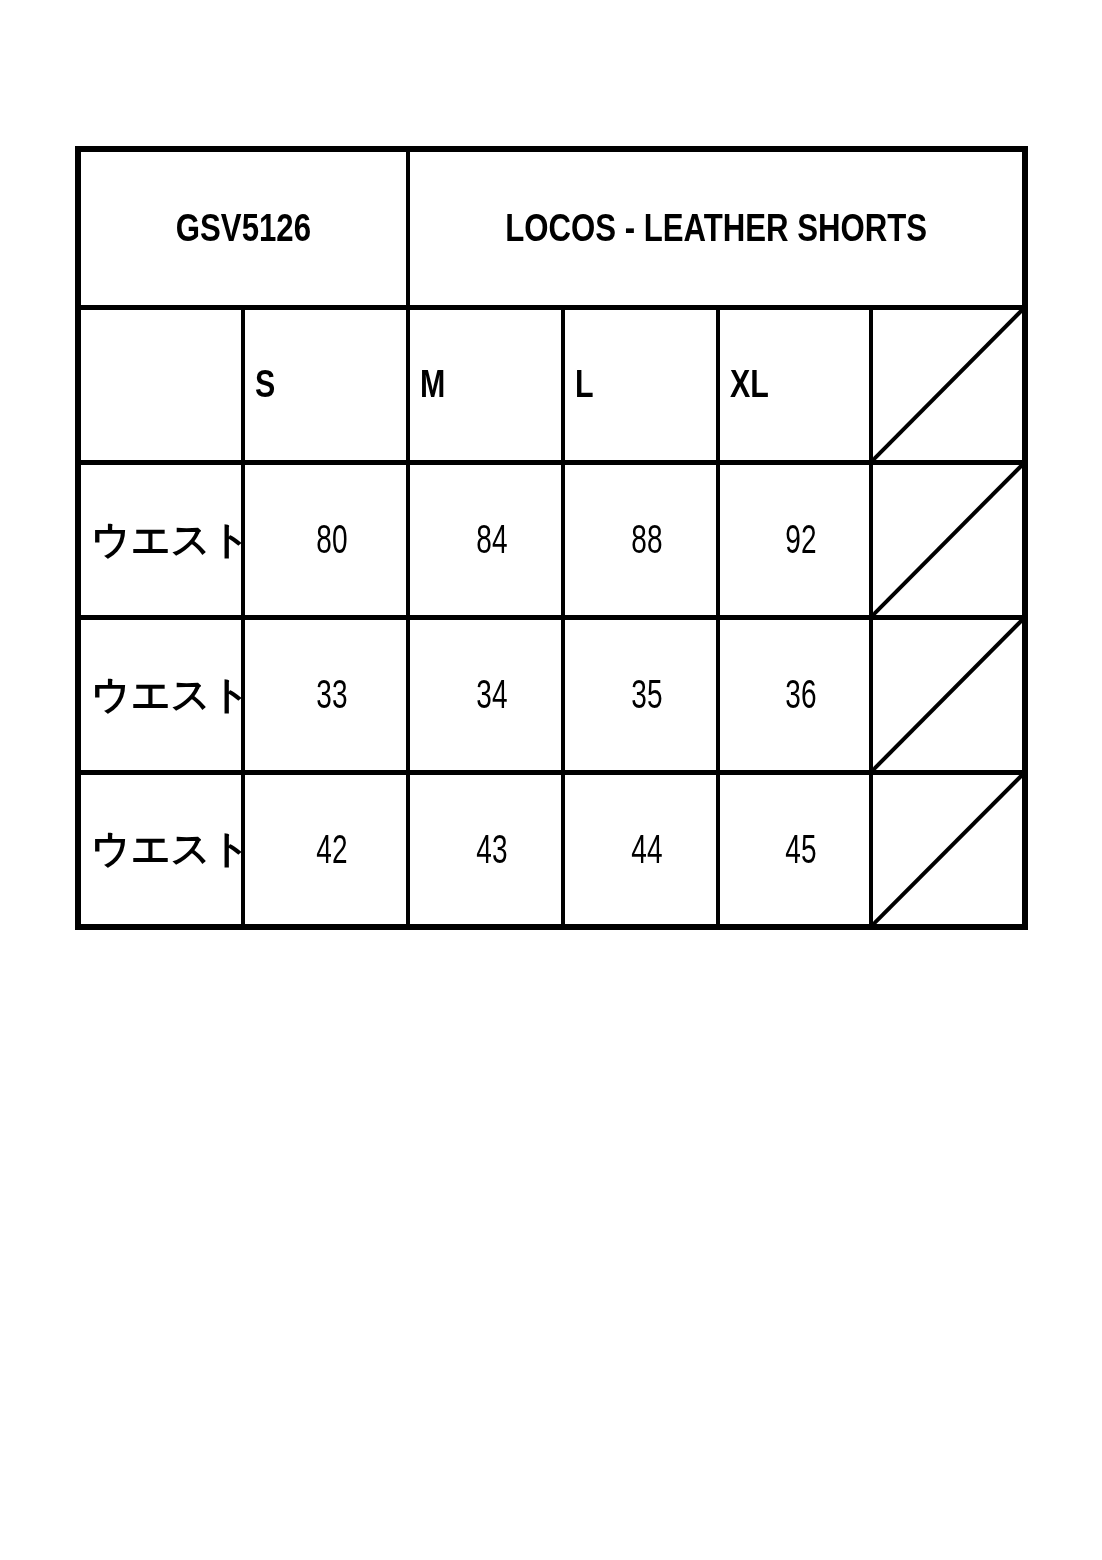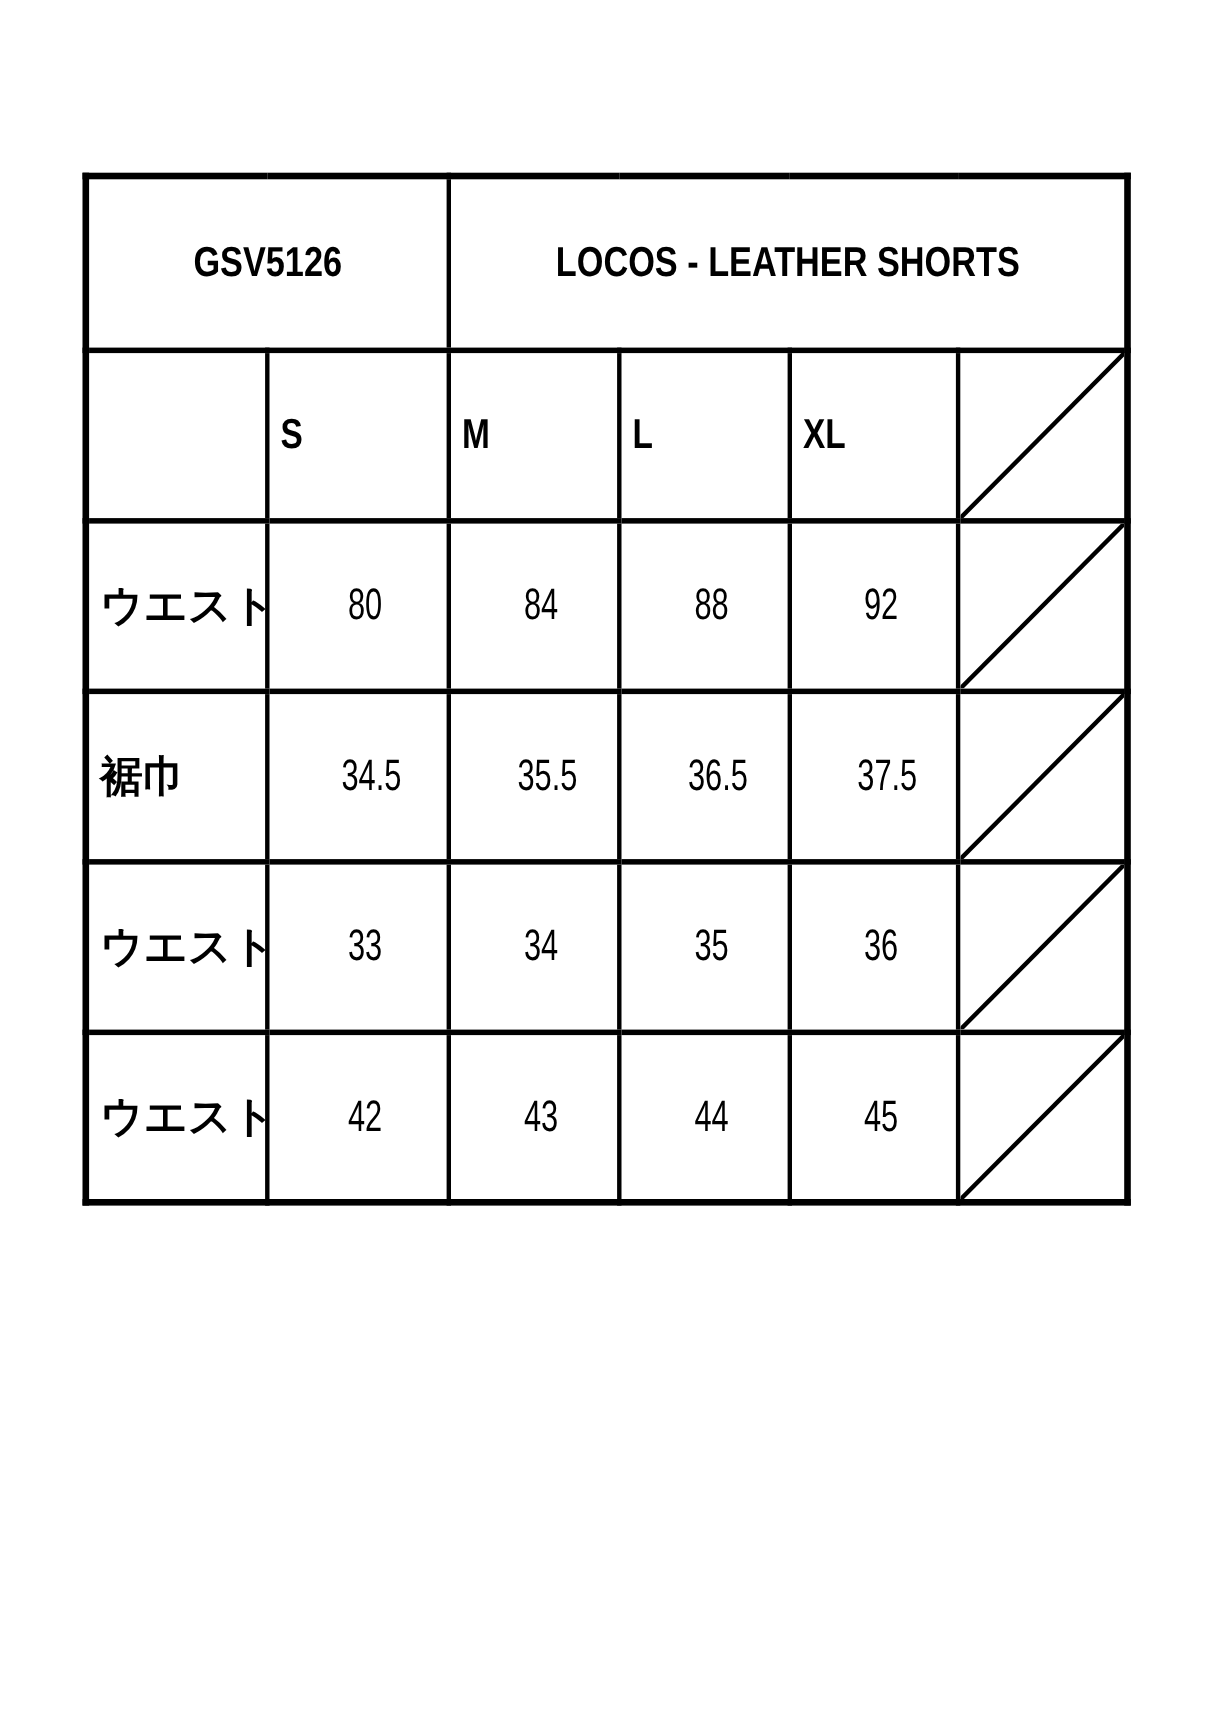--- a/index.html
+++ b/index.html
@@ -11,21 +11,21 @@
     position: relative;
     width: 1102px;
     height: 1560px;
     background: #ffffff;
     color: #000000;
     font-family: "Liberation Sans", "DejaVu Sans", sans-serif;
   }
   table.size-chart {
     position: absolute;
     left: 75px;
-    top: 157px;
+    top: 146px;
     width: 947px;
     border-collapse: collapse;
     table-layout: fixed;
   }
   table.size-chart, table.size-chart td {
     border: 4px solid #000000;
   }
   table.size-chart {
     border-width: 6px;
   }
@@ -148,42 +148,20 @@
           <span class="num">92</span>
         </td>
         <td class="diag">
           <svg viewBox="0 0 100 100" preserveAspectRatio="none">
             <line x1="0" y1="100" x2="100" y2="0" stroke="#000000" stroke-width="4" vector-effect="non-scaling-stroke"></line>
           </svg>
         </td>
       </tr>
 
 
-      <tr class="r-data">
-        <td class="al">
-          <span class="jp-label">裾巾</span>
-        </td>
-        <td class="ar">
-          <span class="num">34.5</span>
-        </td>
-        <td class="ar">
-          <span class="num">35.5</span>
-        </td>
-        <td class="ar">
-          <span class="num">36.5</span>
-        </td>
-        <td class="ar">
-          <span class="num">37.5</span>
-        </td>
-        <td class="diag">
-          <svg viewBox="0 0 100 100" preserveAspectRatio="none">
-            <line x1="0" y1="100" x2="100" y2="0" stroke="#000000" stroke-width="4" vector-effect="non-scaling-stroke"></line>
-          </svg>
-        </td>
-      </tr>
 
       <tr class="r-data">
         <td class="al">
           <span class="jp-label">ウエスト</span>
         </td>
         <td class="ar">
           <span class="num">33</span>
         </td>
         <td class="ar">
           <span class="num">34</span>

